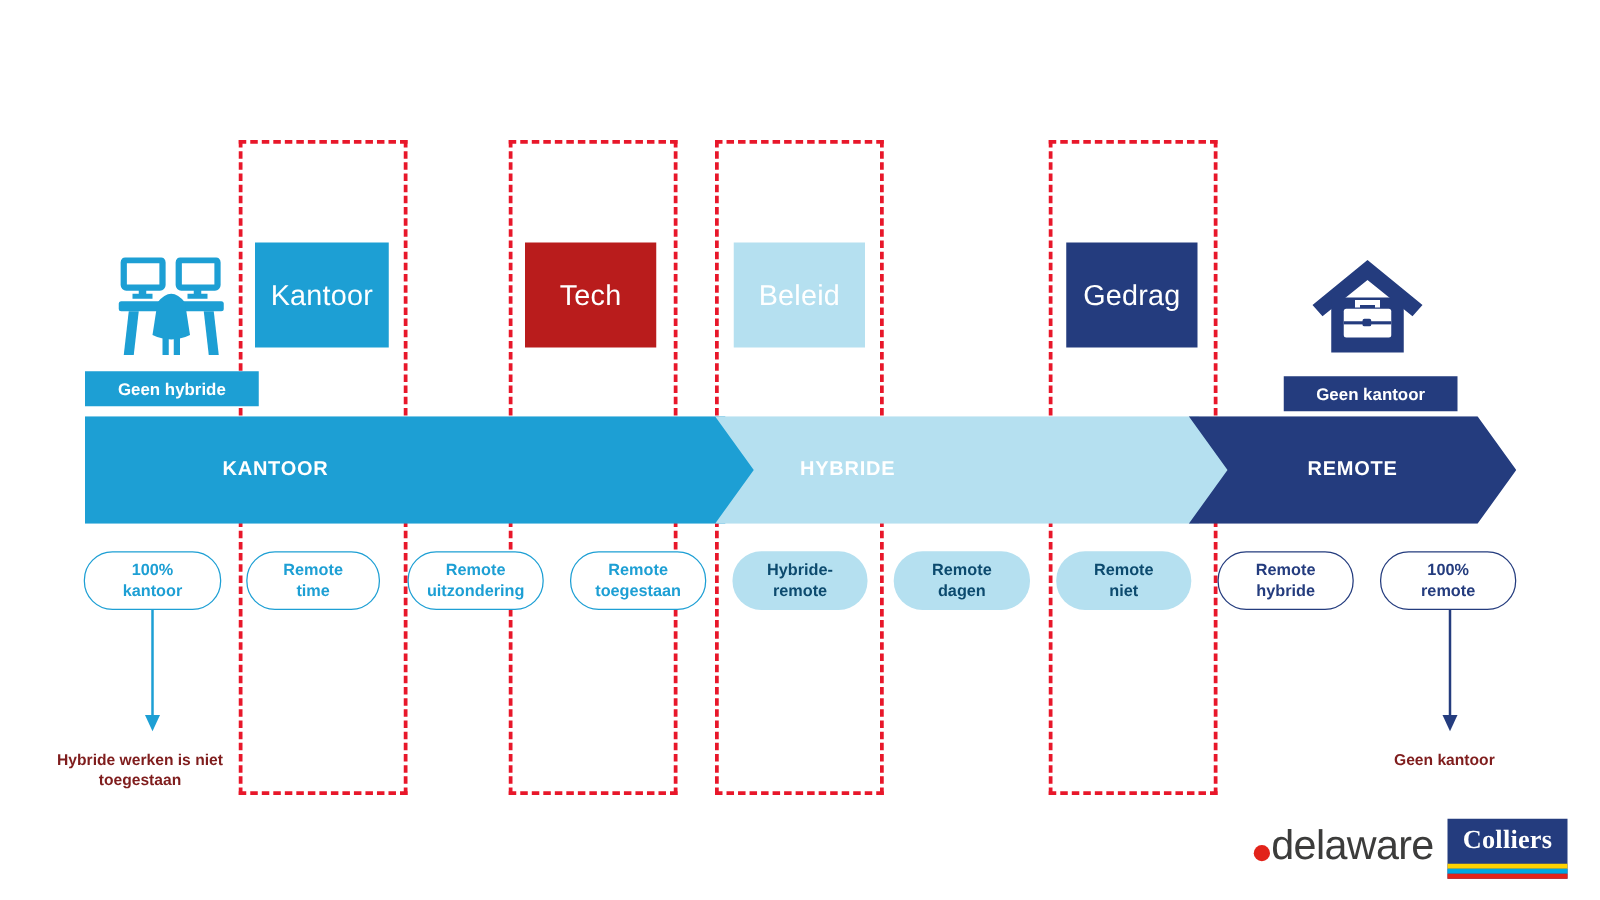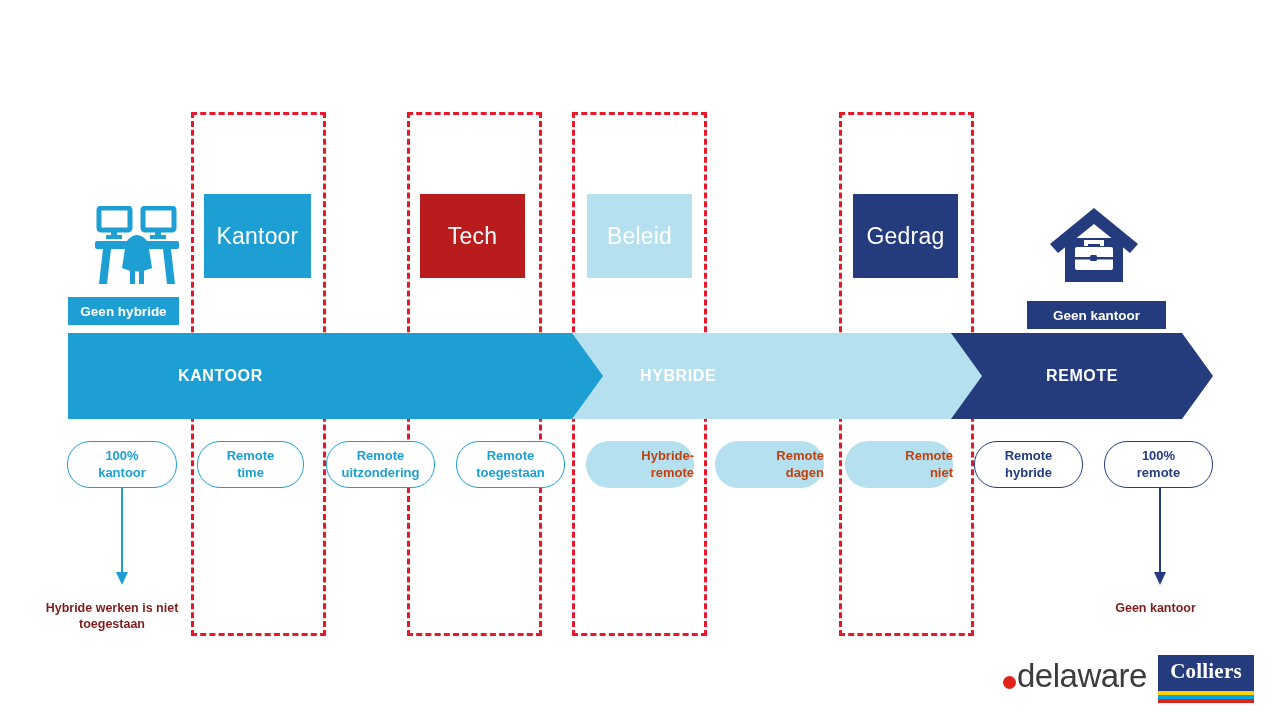--- a/index.html
+++ b/index.html
@@ -85,21 +85,21 @@
     justify-content: center;
     text-align: center;
     font-size: 13px;
     font-weight: bold;
     line-height: 1.28;
     top: 441px;
     height: 47px;
     border-radius: 23px;
   }
   .lbl-box.outline-cyan { border: 1.4px solid #1d9fd4; color: #1d9fd4; background: #fff; }
-  .lbl-box.fill-lightblue { background: #b5e0f0; color: #c2410c; border: none; align-items: flex-end; }
+  .lbl-box.fill-lightblue { background: #b5e0f0; color: #0c4a6e; border: none; }
   .lbl-box.outline-navy { border: 1.4px solid #243c7e; color: #243c7e; background: #fff; }
 
   
   .down-arrow { position: absolute; }
   .caption {
     position: absolute;
     text-align: center;
     font-size: 12.5px;
     font-weight: bold;
     color: #7f1d1d;
@@ -199,21 +199,21 @@
       <rect x="17" y="32" width="58" height="44" fill="#243c7e"></rect>
 
       <path d="M38 40 v-4 h16 v4" fill="none" stroke="#ffffff" stroke-width="4"></path>
 
       <rect x="27" y="41" width="38" height="23" rx="2" fill="#ffffff"></rect>
       <rect x="27" y="51" width="38" height="2.5" fill="#243c7e"></rect>
       <rect x="42" y="49" width="7" height="6" rx="1.5" fill="#243c7e"></rect>
     </svg>
   </div>
 
-  <div class="badge" style="left:68px; top:297px; width:111px; height:28px; background:#1d9fd4;">
+  <div class="badge" style="left:68px; top:297px; width:139px; height:28px; background:#1d9fd4;">
     <span>Geen hybride</span>
   </div>
   <div class="badge" style="left:1027px; top:301px; width:139px; height:28px; background:#243c7e;">
     <span>Geen kantoor</span>
   </div>
 
   <div class="band" style="left:68px; width:543px;">
     <svg width="543" height="86" viewBox="0 0 543 86" preserveAspectRatio="none" xmlns="http://www.w3.org/2000/svg">
       <polygon points="0,0 512,0 543,43 512,86 0,86" fill="#1d9fd4"></polygon>
     </svg>

